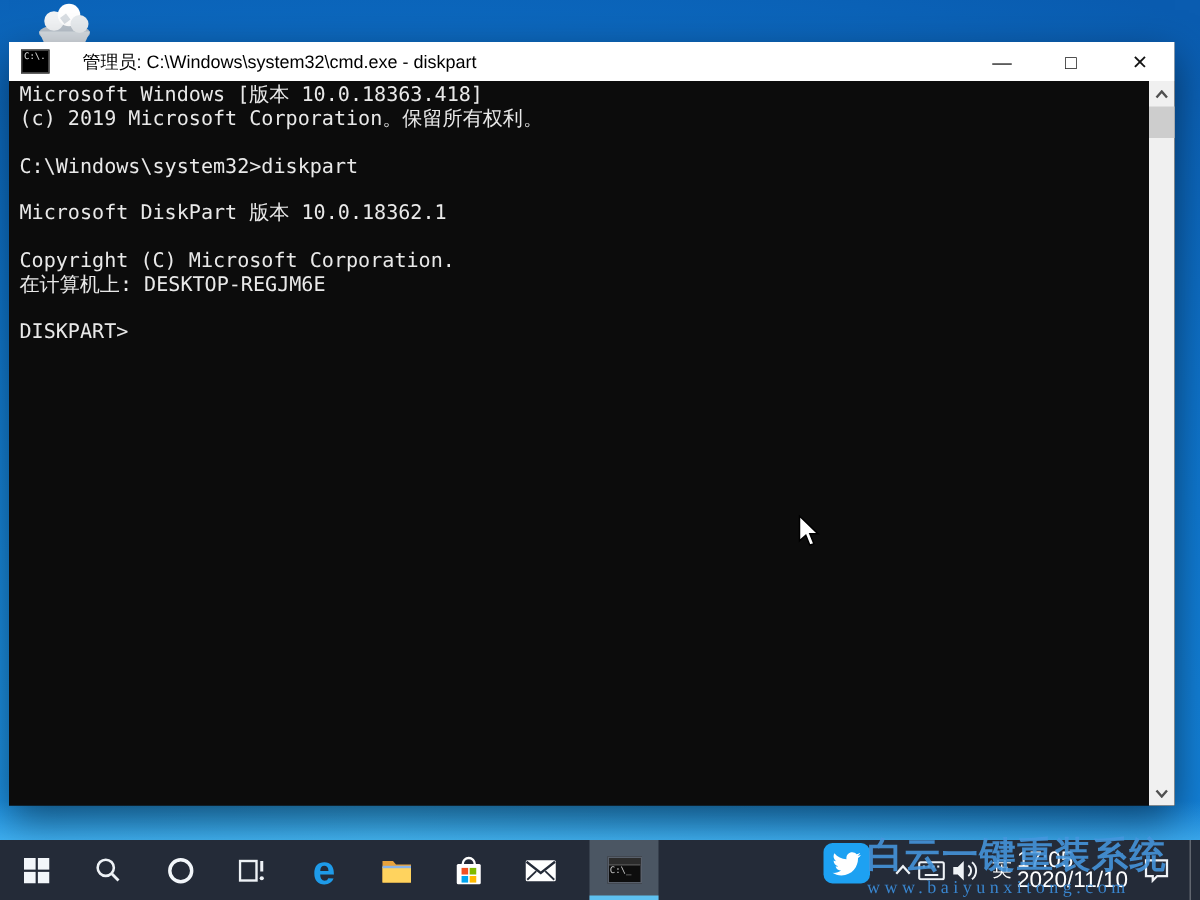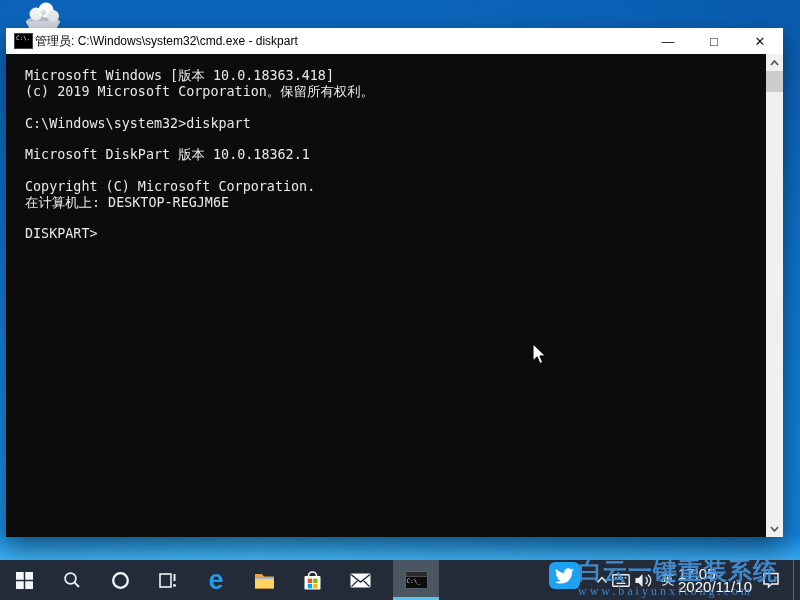--- a/index.html
+++ b/index.html
@@ -12,28 +12,28 @@
 
   
   .bin{position:absolute;left:20px;top:0;}
 
   
   .window{position:absolute;left:6px;top:28px;width:777px;height:509px;
     box-shadow:0 10px 26px rgba(0,0,0,.5);background:#0c0c0c;}
   .titlebar{height:26px;background:#ffffff;display:flex;align-items:center;padding-left:8px;box-sizing:border-box;}
   .cmd-ico{width:17px;height:14px;background:#000;border:1px solid #444;display:flex;align-items:flex-start;flex:0 0 auto;}
   .cmd-ico span{color:#e0e0e0;font-family:"DejaVu Sans Mono",monospace;font-size:6px;line-height:7px;padding-left:1px;}
-  .title-text{font-size:12px;color:#000;margin-left:2px;flex:1;white-space:nowrap;overflow:hidden;}
+  .title-text{font-size:12px;color:#000;margin-left:22px;flex:1;white-space:nowrap;overflow:hidden;}
   .controls{display:flex;height:100%;flex:0 0 auto;}
   .ctrl{width:46px;height:100%;display:flex;align-items:center;justify-content:center;color:#111;cursor:default;}
   .ctrl.min{font-size:13px;padding-bottom:4px;}
   .ctrl.max{font-size:13px;}
   .ctrl.close{font-size:13px;}
   .console{position:absolute;top:26px;left:0;right:0;bottom:0;background:#0c0c0c;}
-  .console pre{margin:12px;padding:2px 16px 0 7px;font-family:"DejaVu Sans Mono",monospace;
+  .console pre{margin:0;padding:2px 16px 0 7px;font-family:"DejaVu Sans Mono",monospace;
     font-size:13.4px;line-height:15.85px;color:#e9e9e9;}
   .scrollbar{position:absolute;top:0;right:0;width:17px;height:100%;background:#f0f0f0;}
   .sb-btn{position:absolute;left:0;width:17px;height:17px;display:flex;align-items:center;justify-content:center;}
   .sb-btn.up{top:0;} .sb-btn.down{bottom:0;}
   .sb-thumb{position:absolute;left:0;top:17px;width:17px;height:21px;background:#cdcdcd;}
 
   
   .cursor{position:absolute;left:532px;top:343px;z-index:40;}
 
   

